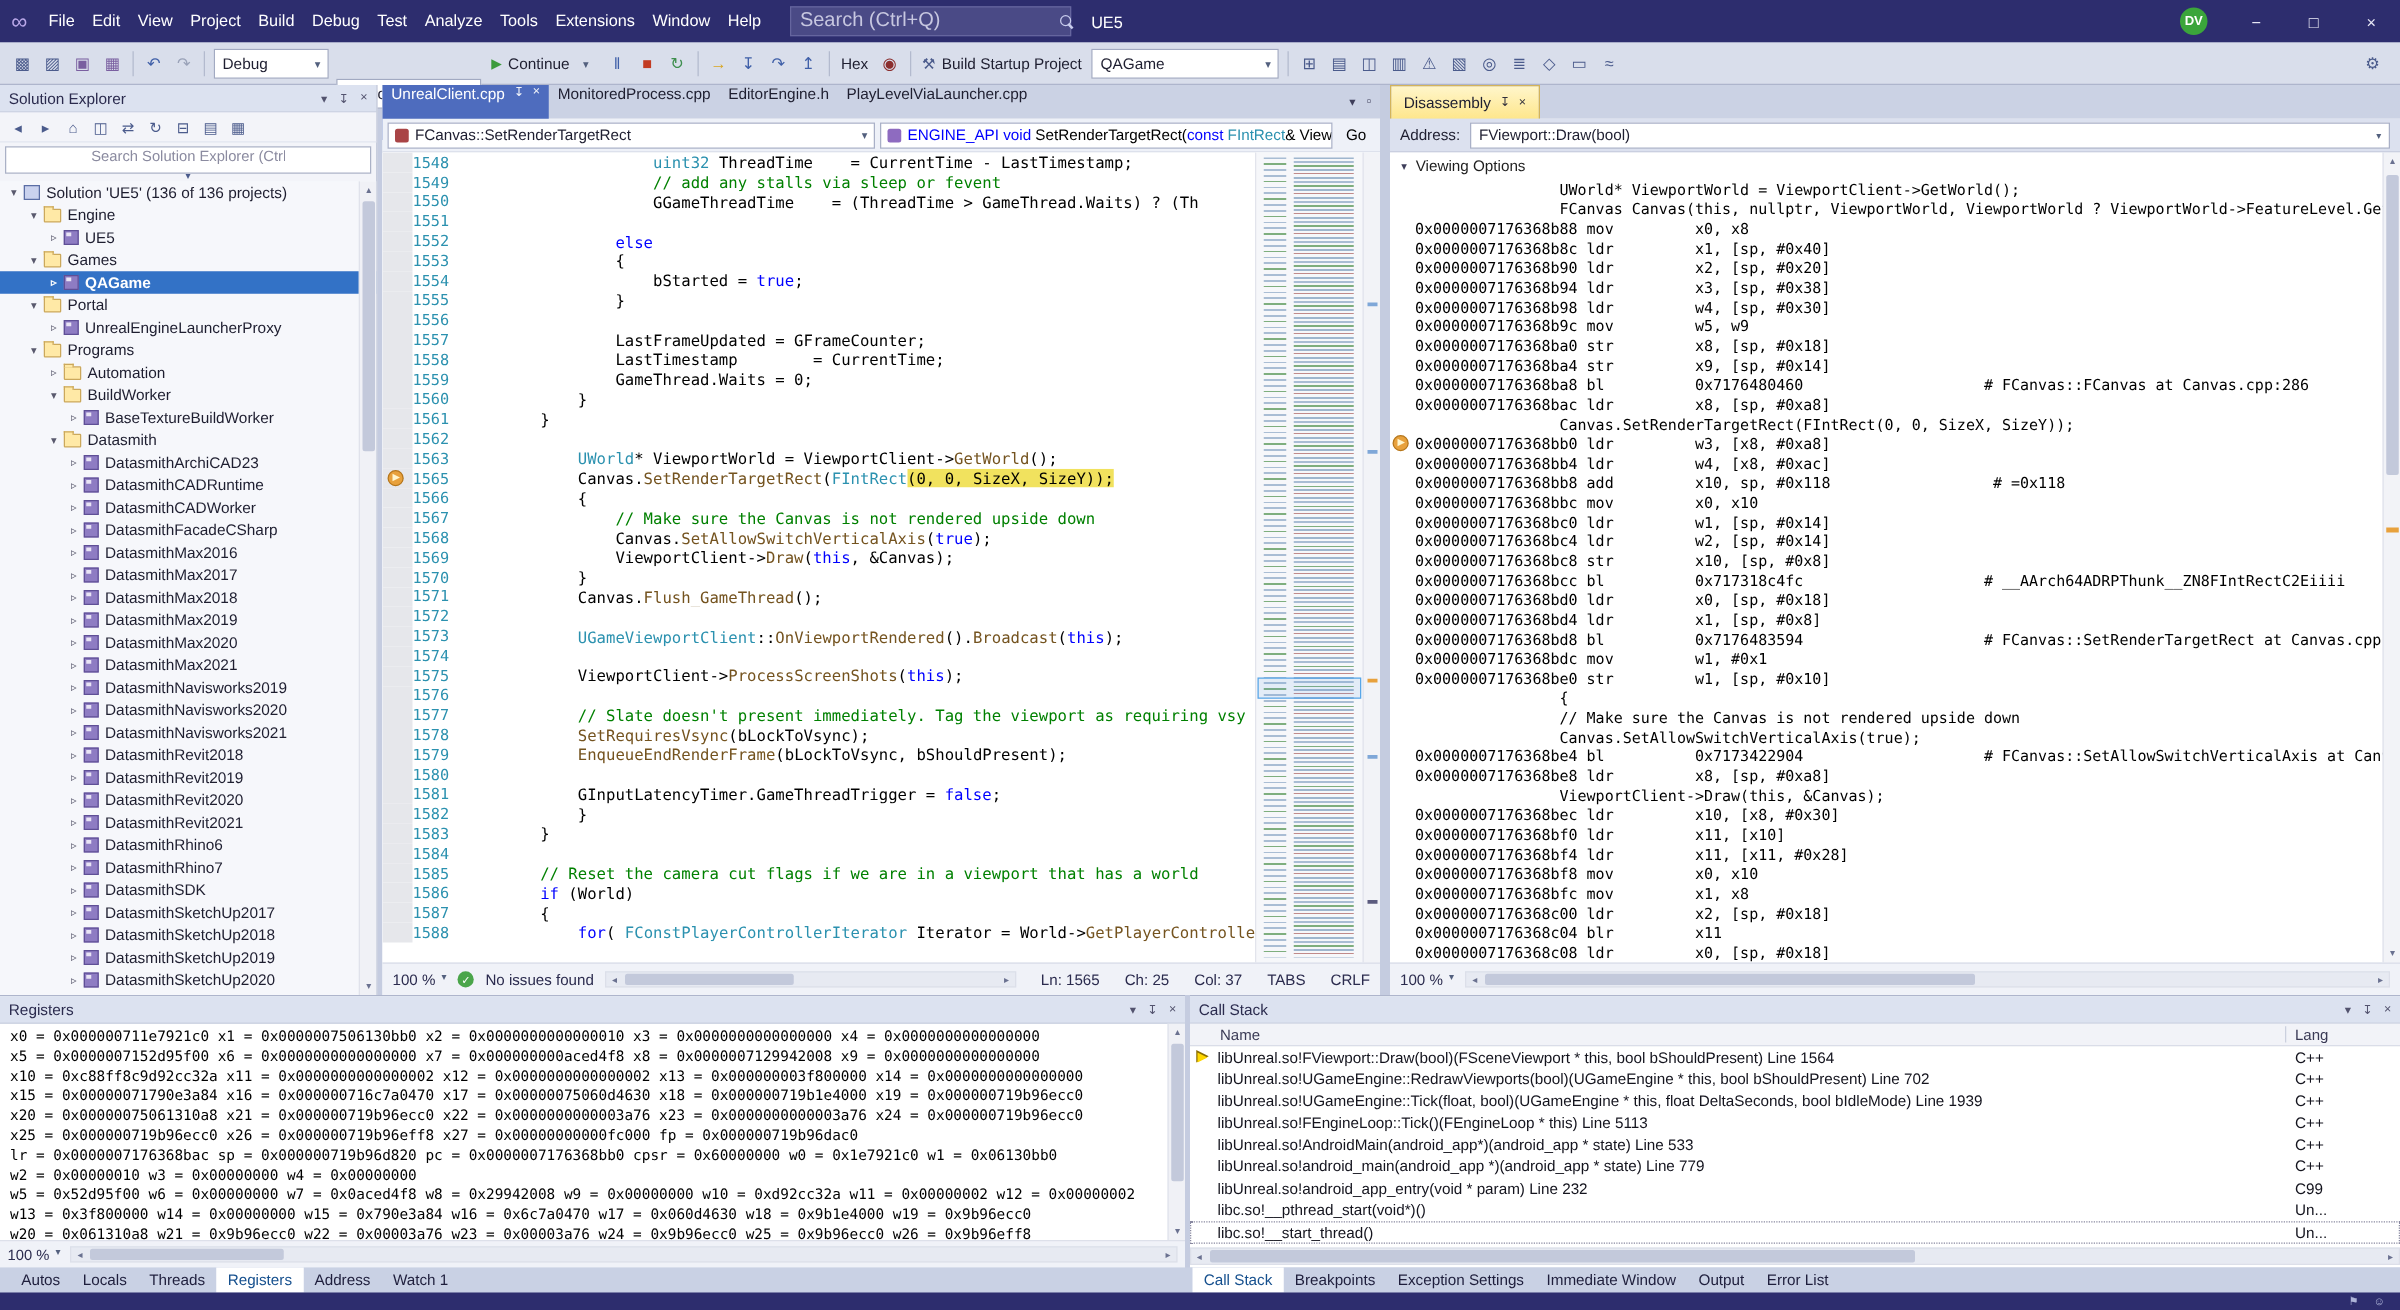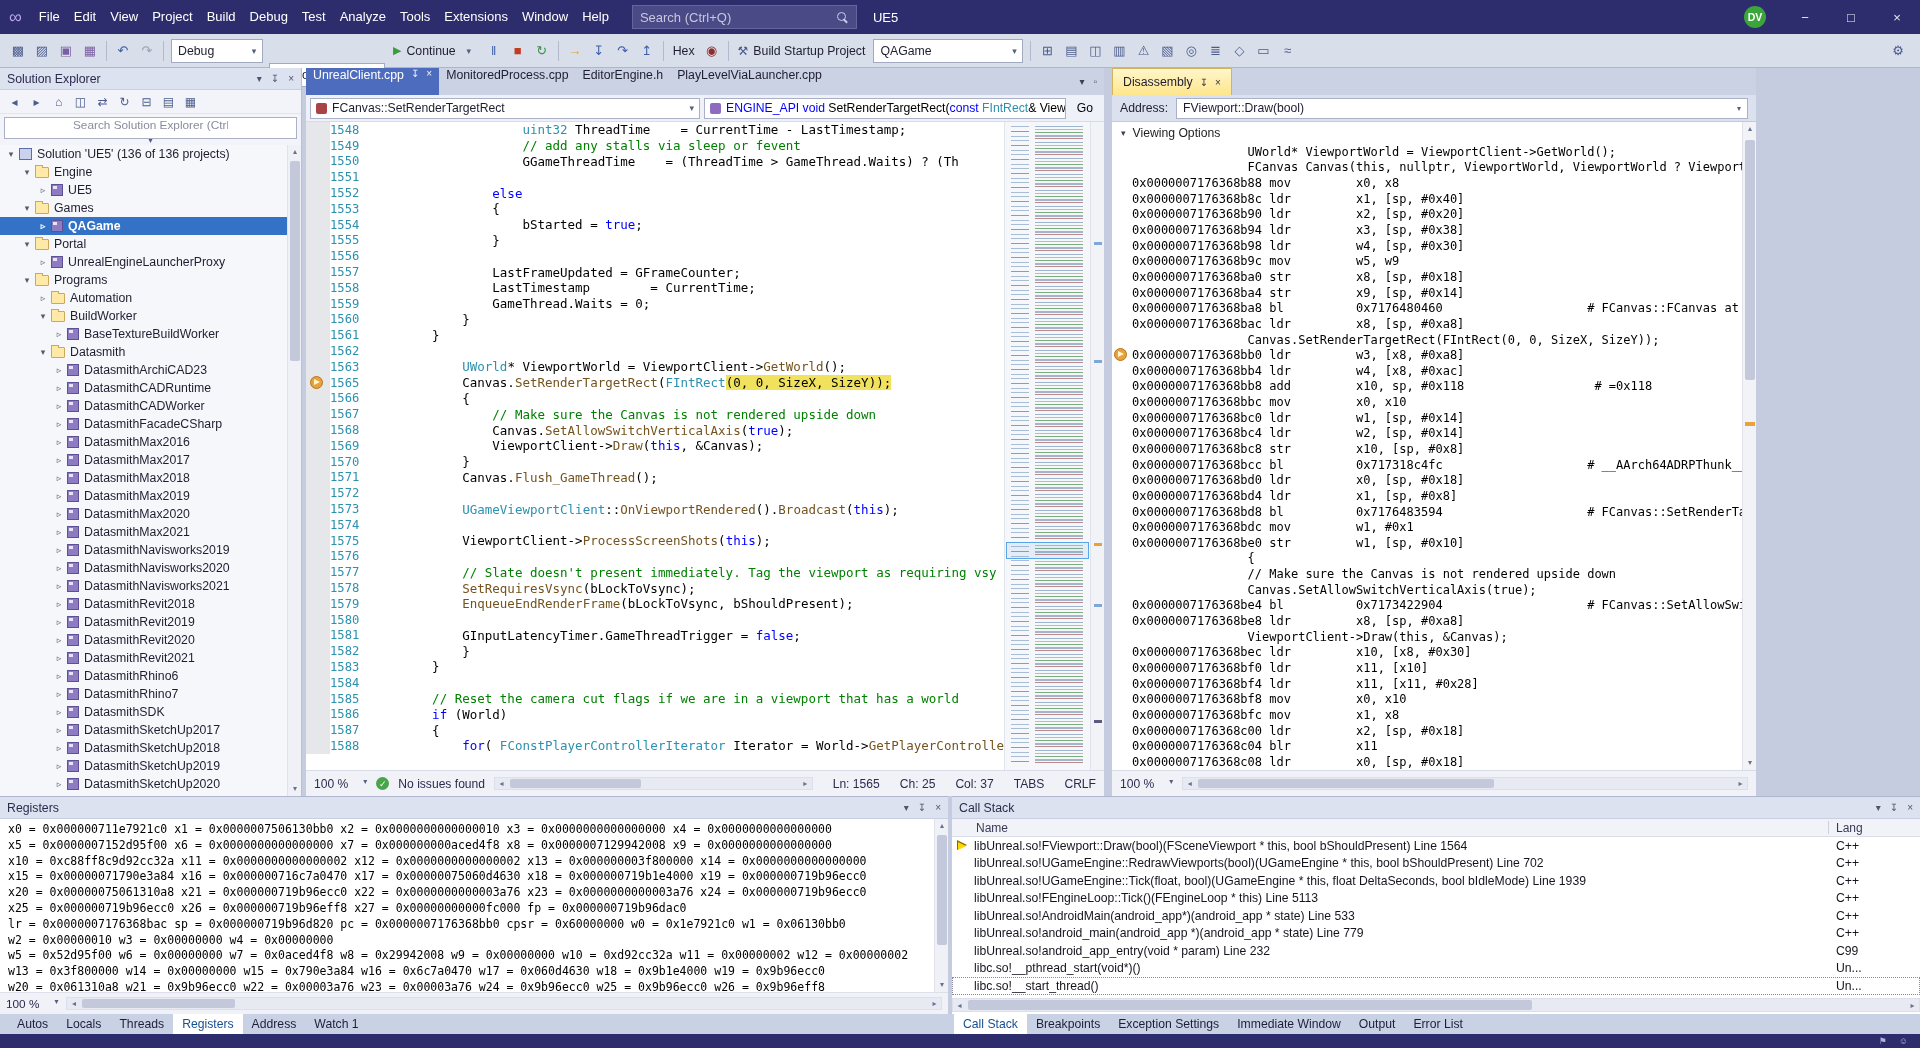--- a/index.html
+++ b/index.html
@@ -5,21 +5,21 @@
   *{margin:0;padding:0;box-sizing:border-box;}
   html,body{width:1920px;height:1048px;overflow:hidden;background:#C5CCE0;font-family:"Liberation Sans",sans-serif;}
   .app{position:absolute;inset:0;width:1920px;height:1048px;}
 
   
   .titlebar{position:absolute;top:0;left:0;right:0;height:34px;background:#2D2D6E;display:flex;align-items:center;color:#fff;font-size:13px;}
   .vslogo{margin:0 10px 0 9px;font-size:18px;color:#B9A7E8;line-height:34px;}
   .menus{display:flex;height:34px;}
   .menu-item{padding:0 7px;line-height:34px;height:34px;white-space:nowrap;}
   .tb-search{width:225px;height:24px;background:#4A4A86;border:1px solid #65659E;display:flex;align-items:center;margin-left:16px;padding:0 7px;}
-  .tb-search input{flex:1;background:transparent;border:none;color:#c4b5fd;font-size:13px;outline:none;font-family:"Liberation Sans",sans-serif;}
+  .tb-search input{flex:1;background:transparent;border:none;color:#c4b5fd;font-size:16px;outline:none;font-family:"Liberation Sans",sans-serif;}
   .tb-search input::placeholder{color:#C7C7E0;}
   .mag{position:relative;width:13px;height:13px;display:inline-block;color:#C9CDEE;flex:none;}
   .mag::before{content:"";position:absolute;width:7px;height:7px;border:1.5px solid currentColor;border-radius:50%;left:1px;top:1px;}
   .mag::after{content:"";position:absolute;width:5px;height:1.5px;background:currentColor;transform:rotate(45deg);left:7px;top:9px;}
   .sol-name{margin-left:16px;}
   .tb-right{margin-left:auto;display:flex;align-items:center;height:100%;}
   .avatar{width:22px;height:22px;border-radius:50%;background:#3BA53B;color:#fff;font-size:10.5px;font-weight:bold;display:flex;align-items:center;justify-content:center;margin:0 16px;}
   .winbtn{width:46px;height:34px;display:flex;align-items:center;justify-content:center;font-size:13px;color:#E8E8F5;}
 
   
@@ -85,30 +85,30 @@
   .cur-icon{position:absolute;left:4px;top:1px;width:13px;height:13px;border-radius:50%;background:#E8A13C;border:1px solid #B5761B;}
   .cur-icon::after{content:"";position:absolute;left:3px;top:2px;border-left:6px solid #FFF6CE;border-top:3.5px solid transparent;border-bottom:3.5px solid transparent;}
   .minimap{position:absolute;top:54px;bottom:26px;right:14px;width:86px;background:#F6F7FA;border-left:1px solid #E2E4EC;z-index:3;}
   .mm-col{position:absolute;top:4px;bottom:4px;}
   .mm-c1{left:6px;width:18px;background:repeating-linear-gradient(to bottom,#A9BDD4 0 1.4px,transparent 1.4px 4.6px,#7EAE7E 4.6px 5.8px,transparent 5.8px 9.6px,#A9BDD4 9.6px 10.8px,transparent 10.8px 14px);}
   .mm-c2{left:30px;width:48px;background:repeating-linear-gradient(to bottom,#9FB6CE 0 1.4px,transparent 1.4px 3.1px,#A9BDD4 3.1px 4.4px,transparent 4.4px 6.4px,#7EAE7E 6.4px 7.5px,transparent 7.5px 9.4px,#9FB6CE 9.4px 10.6px,transparent 10.6px 12.4px,#C08A8A 12.4px 13.3px,transparent 13.3px 16px);}
   .mm-view{position:absolute;left:1px;right:1px;top:420px;height:17px;border:1px solid #58A6E8;background:rgba(90,160,230,.12);}
   .annot{position:absolute;top:54px;bottom:26px;right:0;width:14px;background:#F2F3F7;border-left:1px solid #E0E2EB;z-index:3;}
   .an{position:absolute;left:3px;width:8px;height:3px;}
   .ed-status{position:absolute;left:0;right:0;bottom:0;height:26px;background:#F0F2F8;border-top:1px solid #D8DCE8;display:flex;align-items:center;font-size:12.1px;color:#2B2B4E;padding:0 8px;gap:9px;z-index:4;}
-  .zoom-box{display:flex;align-items:flex-start;gap:15px;white-space:nowrap;}
+  .zoom-box{display:flex;align-items:flex-start;gap:5px;white-space:nowrap;}
   .okball{width:13px;height:13px;border-radius:50%;background:#4AA54A;color:#fff;font-size:9px;display:flex;align-items:center;justify-content:center;flex:none;}
   .hscroll{flex:1;height:13px;display:flex;align-items:center;background:#E7EAF2;border:1px solid #DCDFE9;}
   .hs-arr{width:13px;text-align:center;font-size:8px;color:#6A7190;flex:none;}
   .hs-track{flex:1;height:100%;position:relative;}
   .hs-thumb{position:absolute;top:1px;bottom:1px;background:#C3C9DB;border-radius:2px;}
   .stat-gap{margin-left:11px;white-space:nowrap;}
 
   
-  .da{position:absolute;top:68px;left:1112px;width:644px;height:728px;background:#fff;}
+  .da{position:absolute;top:68px;left:1112px;width:808px;height:728px;background:#fff;}
   .da-tabs{position:absolute;top:0;left:0;right:0;height:27px;background:#CBD2E4;display:flex;}
   .da-tab{display:flex;align-items:center;gap:7px;padding:0 10px;background:linear-gradient(#FFF6CB,#FEE68C);border:1px solid #D3B35B;border-bottom:none;font-size:12.3px;color:#1E1E30;}
   .da-addr{position:absolute;top:27px;left:0;right:0;height:27px;background:#DCE1EF;border-bottom:1px solid #C3C9DB;display:flex;align-items:center;padding:0 8px;font-size:12.2px;color:#1E1E30;gap:8px;}
   .addr-combo{flex:1;height:21px;background:#fff;border:1px solid #A9B0C7;display:flex;align-items:center;padding:0 6px;font-size:12.2px;color:#1E1E30;}
   .da-body{position:absolute;top:54px;left:0;right:14px;bottom:26px;overflow:hidden;background:#fff;}
   .vo{height:22px;display:flex;align-items:center;gap:7px;padding:0 9px;font-size:12.2px;color:#1E1E1E;}
   .vo-chev{font-size:9px;color:#3E3E5A;}
   .dl{height:15.65px;display:flex;align-items:center;white-space:pre;}
   .dl-margin{width:20px;flex:none;height:100%;position:relative;}
   .dl-margin .cur-icon{left:2px;top:1px;}

